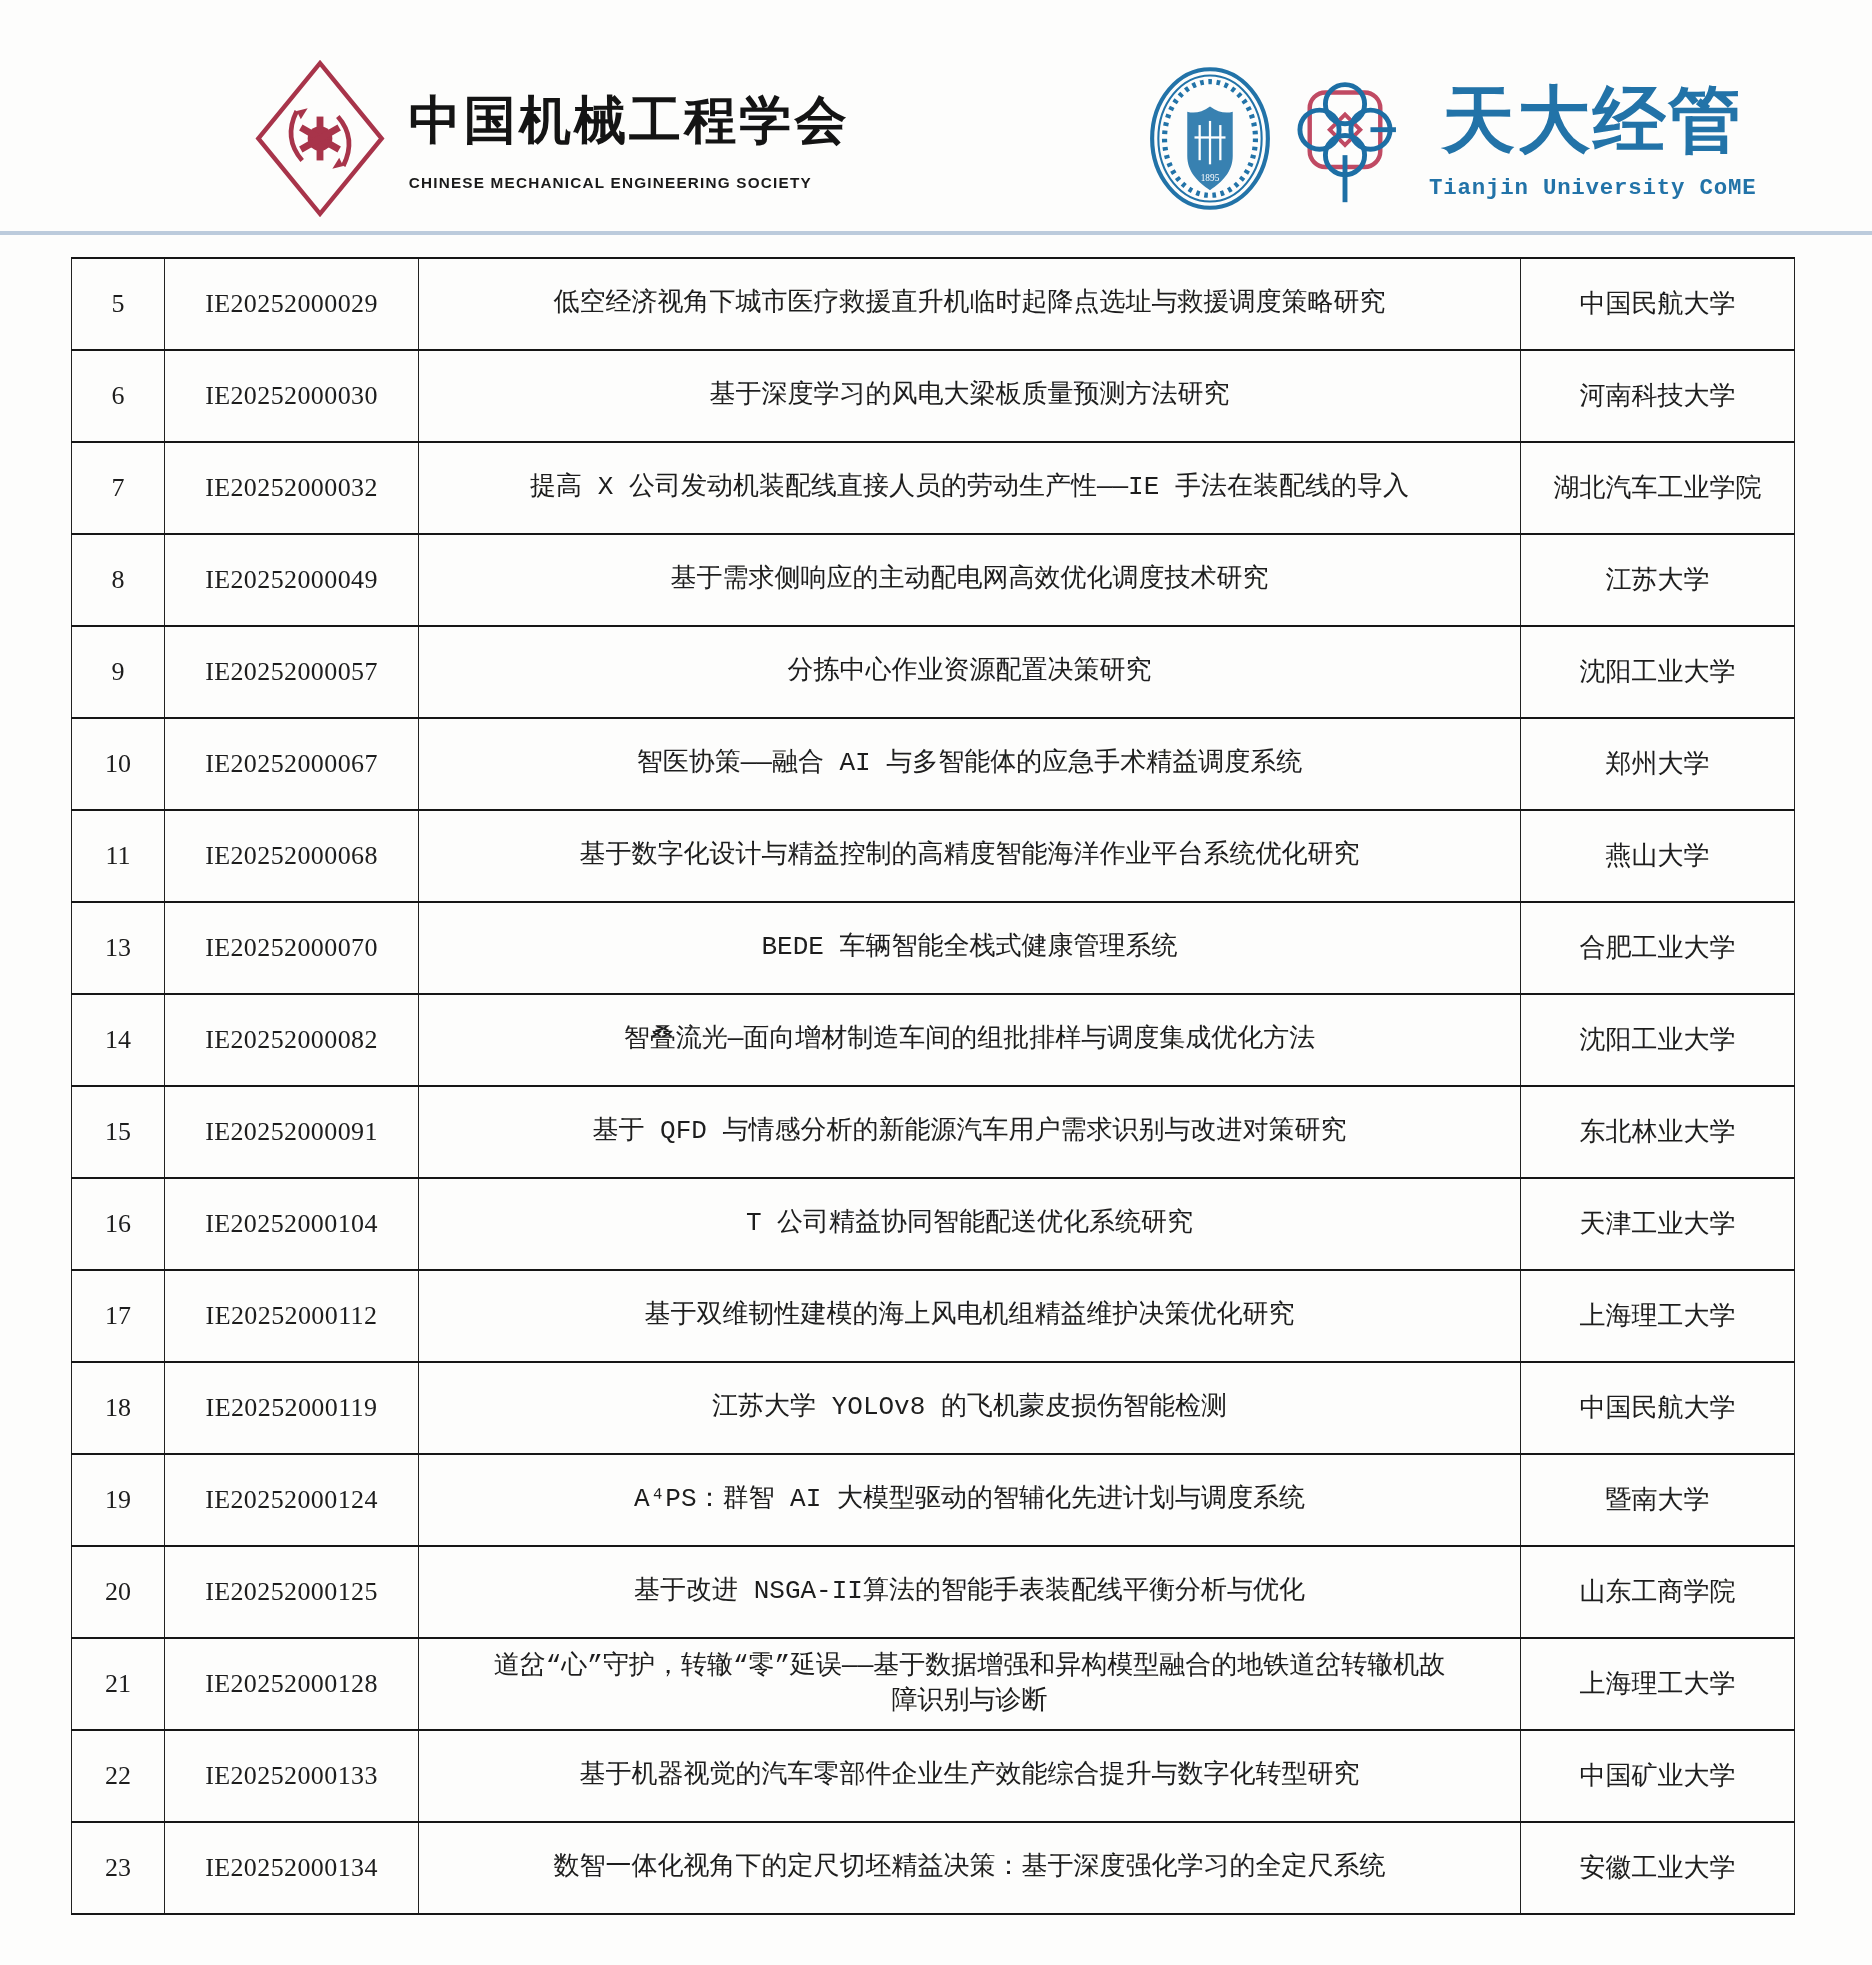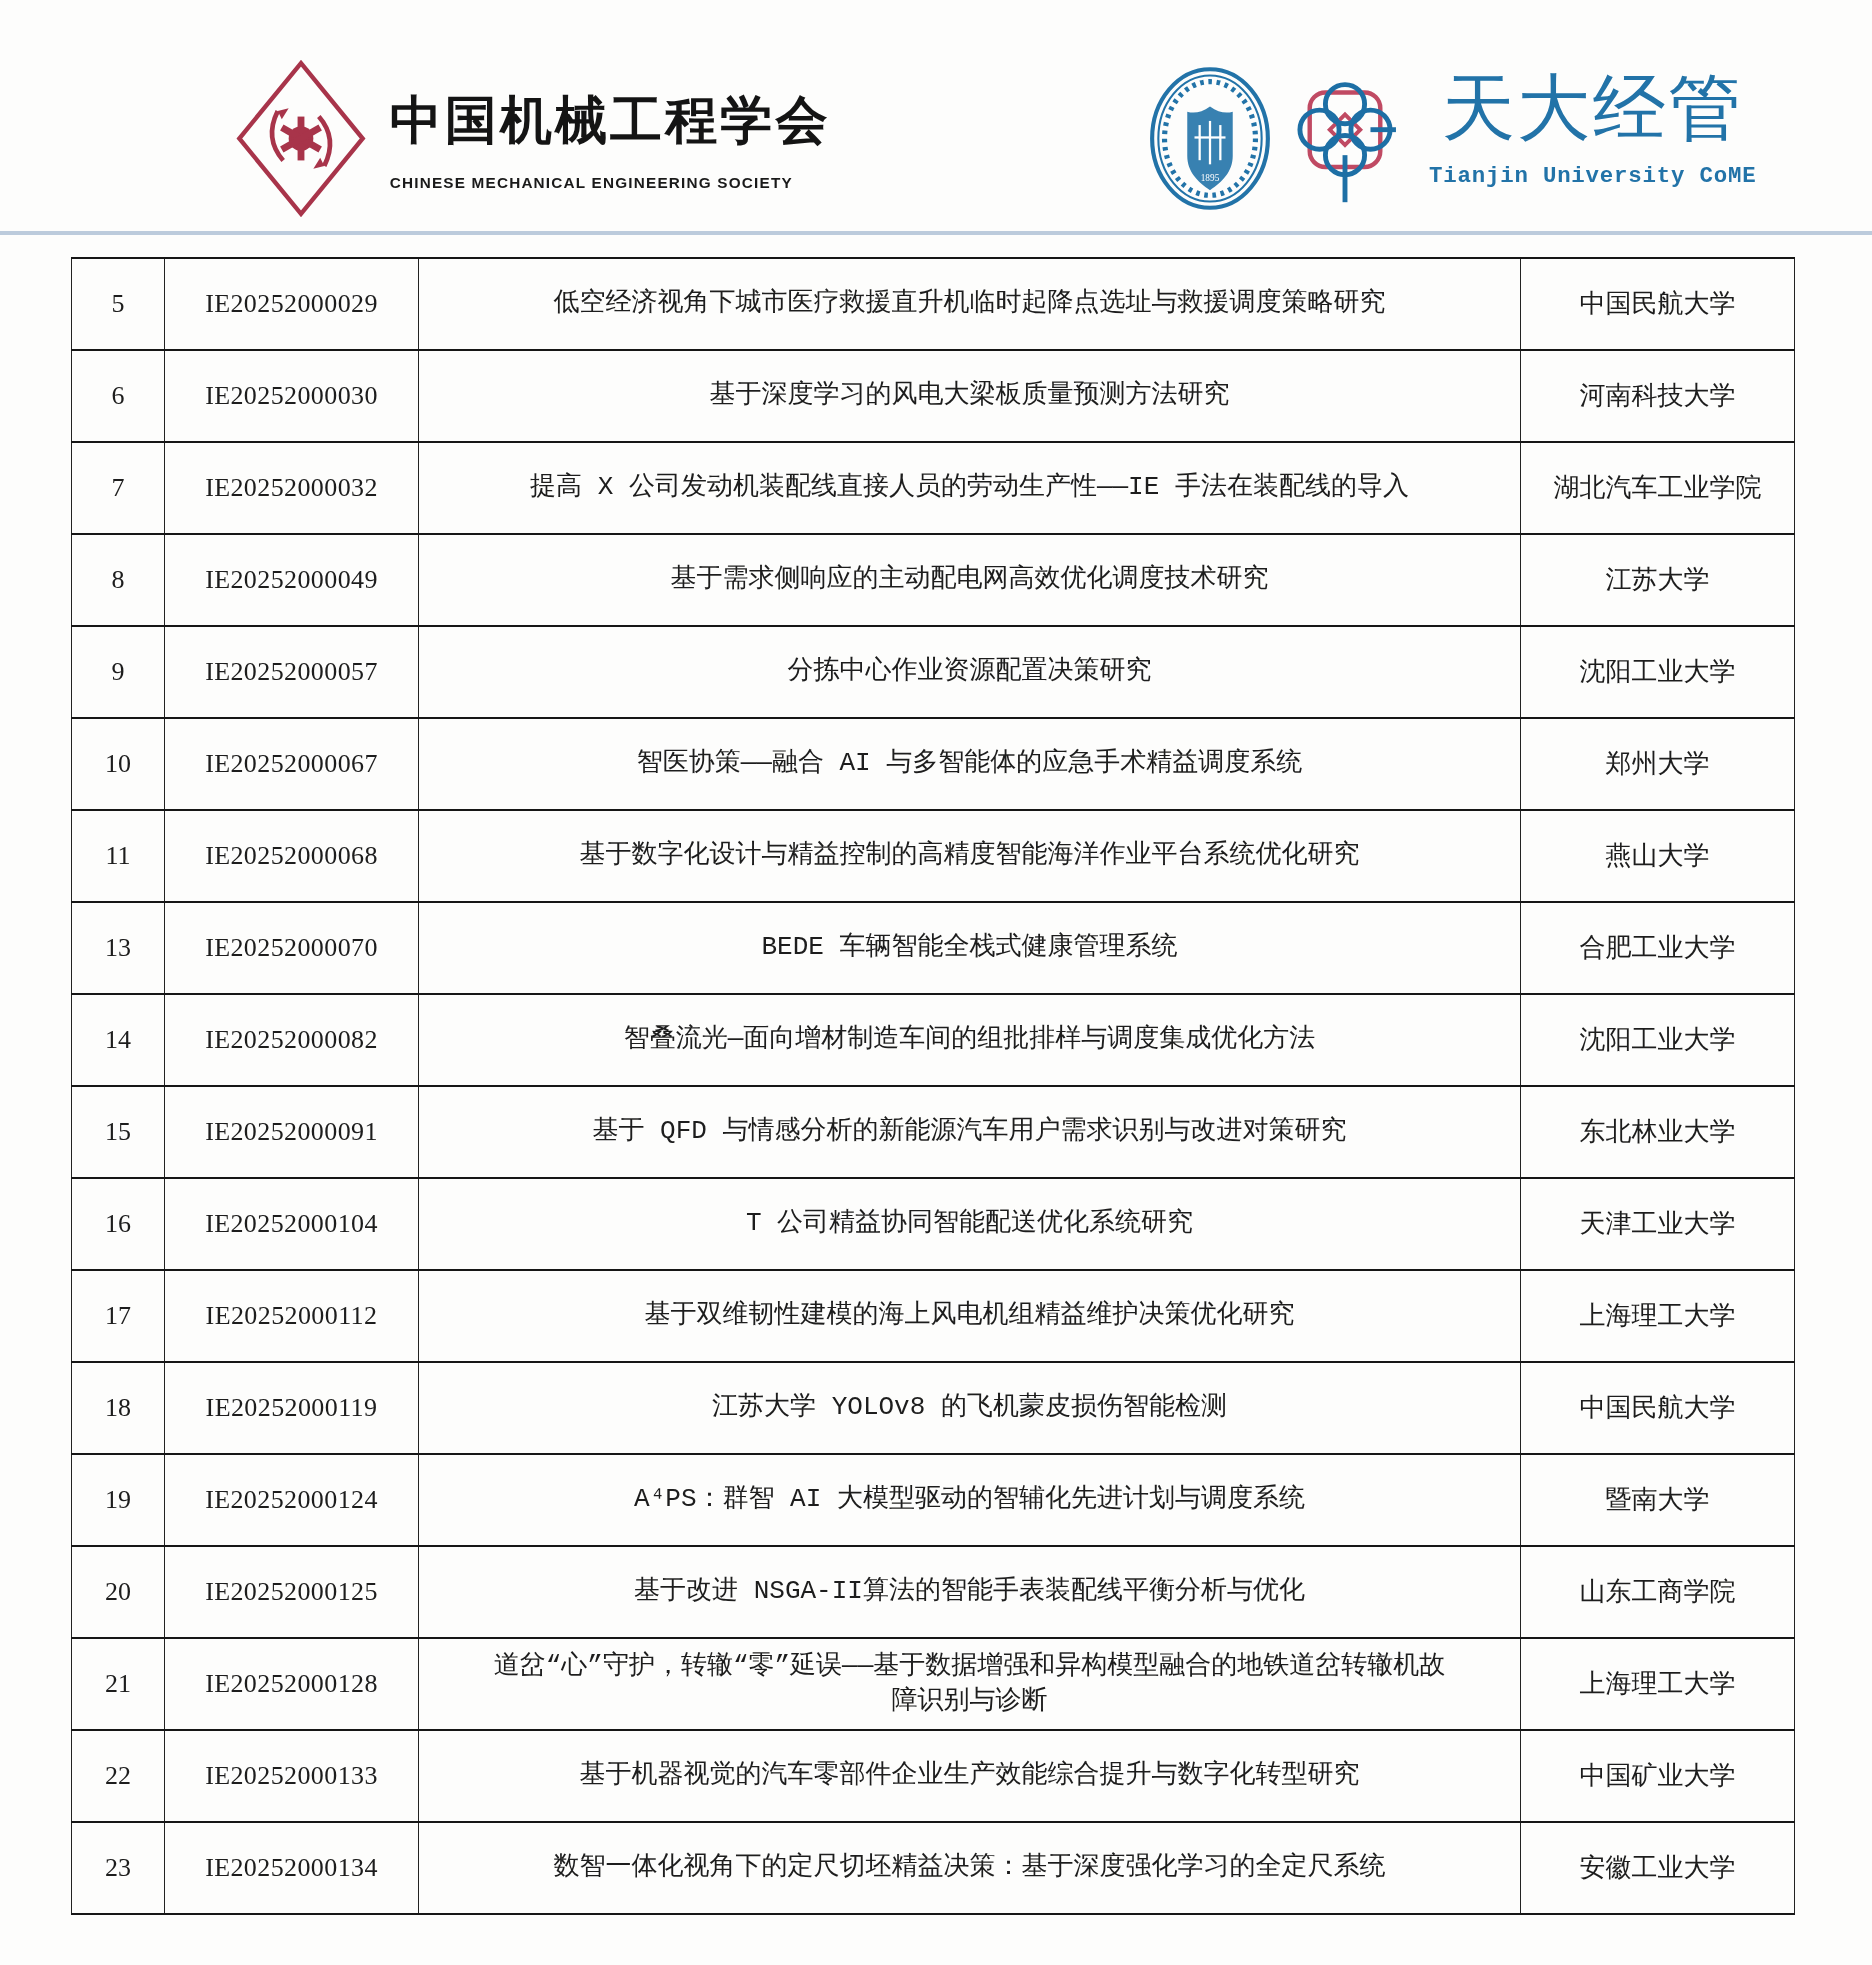--- a/index.html
+++ b/index.html
@@ -5,39 +5,39 @@
   html,body{margin:0;padding:0;}
   body{
     width:1872px;height:2649px;position:relative;
     background:#fdfdfc;
     font-family:"Liberation Serif","DejaVu Serif",serif;
     color:#1d1d1d;
   }
   .page{position:absolute;inset:0;overflow:hidden;}
 
   
-  .logo-left{position:absolute;left:232px;top:59px;display:flex;align-items:center;gap:19.7px;}
+  .logo-left{position:absolute;left:251px;top:59px;display:flex;align-items:center;gap:19.7px;}
   .cmes-emblem{width:138px;height:159px;}
   .cmes-text{display:flex;flex-direction:column;}
   .cmes-cn{
     font-family:"Liberation Sans","DejaVu Sans",sans-serif;
     font-size:52px;font-weight:bold;letter-spacing:3.1px;color:#141414;white-space:nowrap;
   }
   .cmes-en{
     font-family:"Liberation Sans","DejaVu Sans",sans-serif;
     font-size:15.3px;font-weight:bold;letter-spacing:1.2px;color:#1a1a1a;margin-top:18px;white-space:nowrap;
   }
 
   .logo-right{position:absolute;left:1148px;top:65px;display:flex;align-items:flex-start;gap:14px;}
   .tju-seal{width:124px;height:147px;}
   .come-flower{width:118px;height:147px;}
   .come-text{margin-left:11px;display:flex;flex-direction:column;align-items:center;}
   .come-cn{
-    font-size:73px;font-weight:normal;color:#2273a8;letter-spacing:2.4px;white-space:nowrap;line-height:1.0;
-    margin-top:7px;
+    font-size:73px;font-weight:bold;color:#2273a8;letter-spacing:2.4px;white-space:nowrap;line-height:1.0;
+    margin-top:19px;
   }
   .come-en{
     font-size:22.4px;font-weight:bold;color:#2273a8;margin-top:18px;white-space:nowrap;letter-spacing:0.8px;font-family:Liberation Mono, monospace;
   }
 
   .header-rule{position:absolute;left:0;top:231px;width:1872px;height:3.5px;background:#bccbdc;}
 
   
   table.award{
     position:absolute;left:71px;top:257px;width:1723px;

